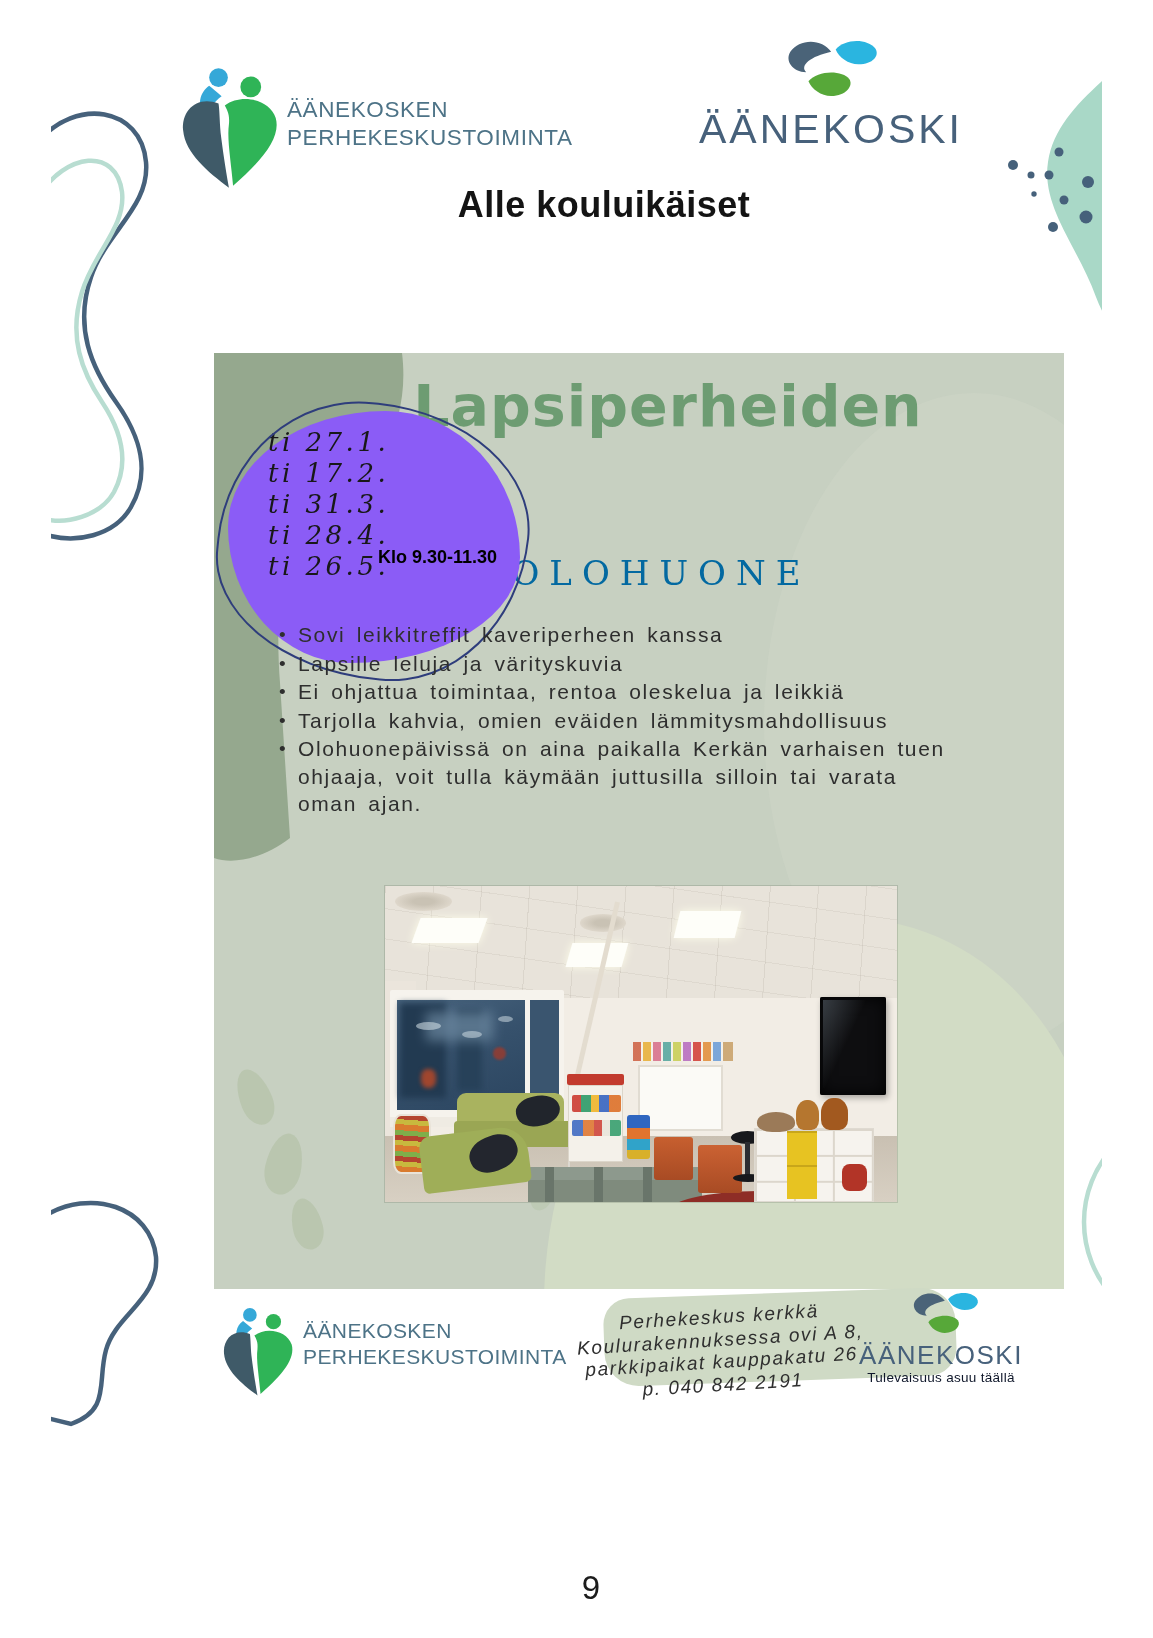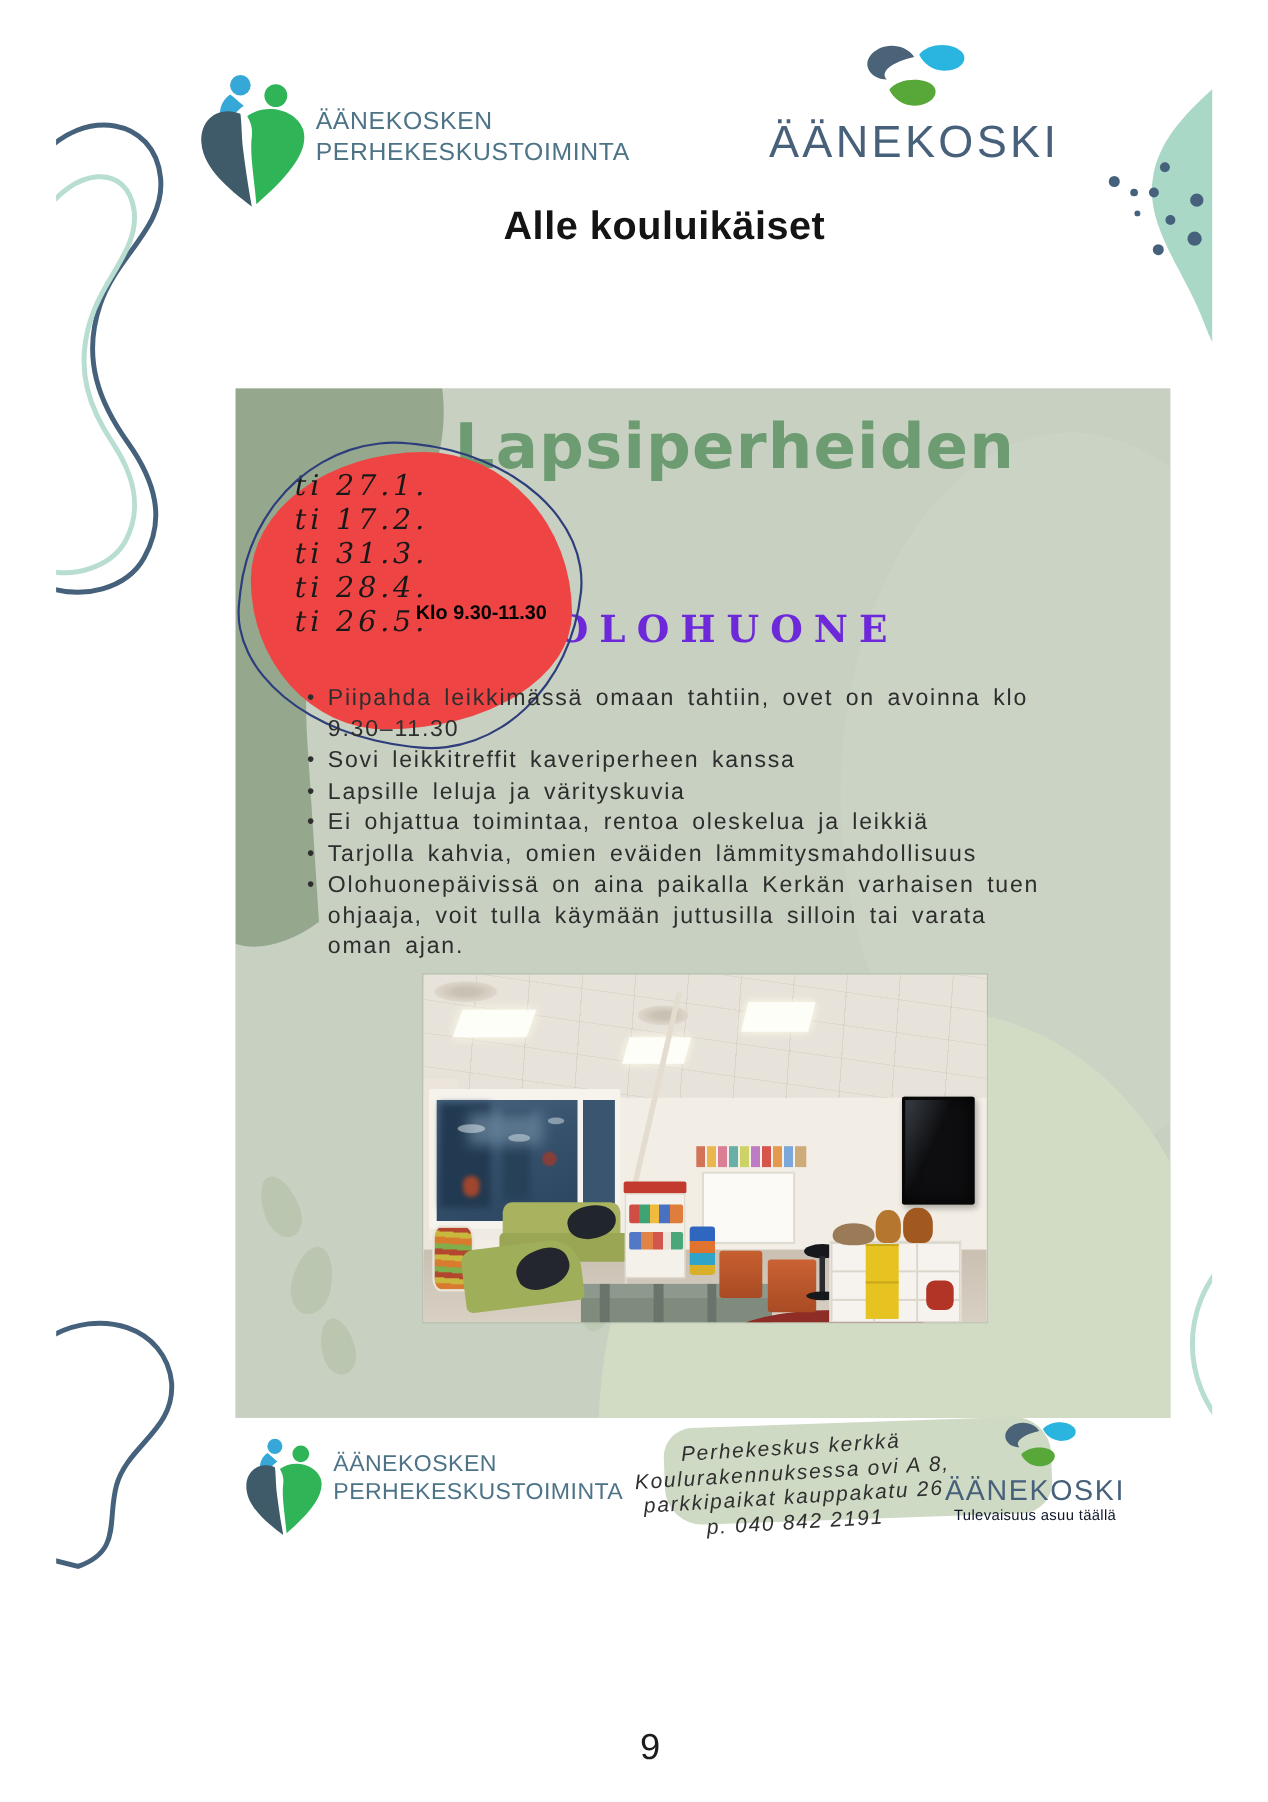--- a/index.html
+++ b/index.html
@@ -22,24 +22,24 @@
   .card-light{position:absolute;right:-40px;bottom:-60px;width:560px;height:430px;background:#d2dcc5;
               border-radius:55% 45% 10% 10% / 90% 70% 10% 10%;}
   .card-light2{position:absolute;right:-120px;top:40px;width:420px;height:660px;background:#cdd6c6;
                border-radius:50%;opacity:.55;}
   .leaf{position:absolute;background:#b7c4ac;border-radius:50% 50% 50% 50%/60% 60% 40% 40%;opacity:.85;}
 
   .p-title1{position:absolute;left:34px;top:20px;width:840px;text-align:center;color:#6d9c72;
             font-size:57px;font-weight:700;letter-spacing:1px;font-family:"DejaVu Sans",sans-serif;}
   .p-title2{position:absolute;left:24px;top:118px;width:826px;text-align:center;color:#4a6b94;
             font-size:64px;font-weight:700;font-family:"DejaVu Sans",sans-serif;letter-spacing:2px;}
-  .p-title3{position:absolute;left:44px;top:200px;width:806px;text-align:center;color:#6d28d9;
-            font-size:34px;letter-spacing:10px;font-family:"DejaVu Serif",serif;font-weight:bold;}
-
-  .pink-blob{position:absolute;left:14px;top:58px;width:292px;height:252px;background:#ef4444;
+  .p-title3{position:absolute;left:44px;top:200px;width:806px;text-align:center;color:#0369a1;
+            font-size:34px;letter-spacing:10px;font-family:"DejaVu Serif",serif;}
+
+  .pink-blob{position:absolute;left:14px;top:58px;width:292px;height:252px;background:#8b5cf6;
              border-radius:54% 46% 58% 42% / 46% 58% 42% 54%;}
   .pink-outline{position:absolute;left:4px;top:50px;width:306px;height:272px;border:2px solid #2e3d7c;
                 border-radius:46% 54% 44% 56% / 56% 44% 58% 42%;transform:rotate(6deg);}
   .dates{position:absolute;left:40px;top:16px;font-family:"DejaVu Serif",serif;font-style:italic;
          font-size:26px;line-height:31px;letter-spacing:3.5px;color:#181818;}
   .klo{position:absolute;left:150px;top:136px;width:130px;font-size:18px;font-weight:700;color:#000;}
 
   ul.bullets{position:absolute;left:62px;top:268px;width:686px;margin:0;padding:0;list-style:none;
              font-size:21px;line-height:27.5px;letter-spacing:1.6px;word-spacing:4px;color:#2e2e2e;}
   ul.bullets li{position:relative;padding-left:22px;margin:0 0 1px 0;}
@@ -207,21 +207,20 @@
         <div>ti 17.2.</div>
         <div>ti 31.3.</div>
         <div>ti 28.4.</div>
         <div>ti 26.5.</div>
       </div>
       <div class="klo">Klo 9.30-11.30</div>
     </div>
     <div class="pink-outline"></div>
 
     <ul class="bullets">
-      <li>Piipahda leikkimässä omaan tahtiin, ovet on avoinna klo 9.30–11.30</li>
       <li>Sovi leikkitreffit kaveriperheen kanssa</li>
       <li>Lapsille leluja ja värityskuvia</li>
       <li>Ei ohjattua toimintaa, rentoa oleskelua ja leikkiä</li>
       <li>Tarjolla kahvia, omien eväiden lämmitysmahdollisuus</li>
       <li>Olohuonepäivissä on aina paikalla Kerkän varhaisen tuen ohjaaja, voit tulla käymään juttusilla silloin tai varata oman ajan.</li>
     </ul>
 
     <div class="photo">
       <div class="pp" id="ph-ceiling"></div>
       <div class="pp" id="ph-vent1"></div>

